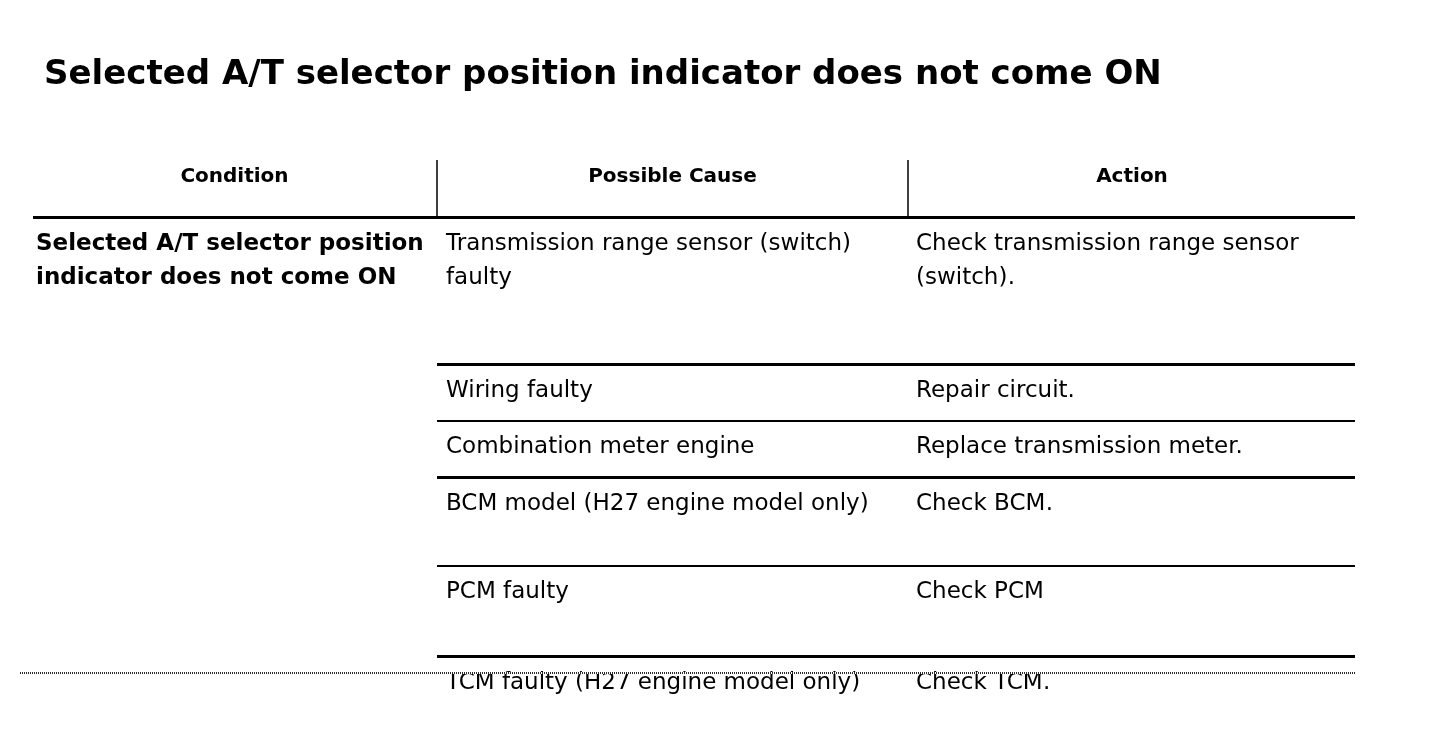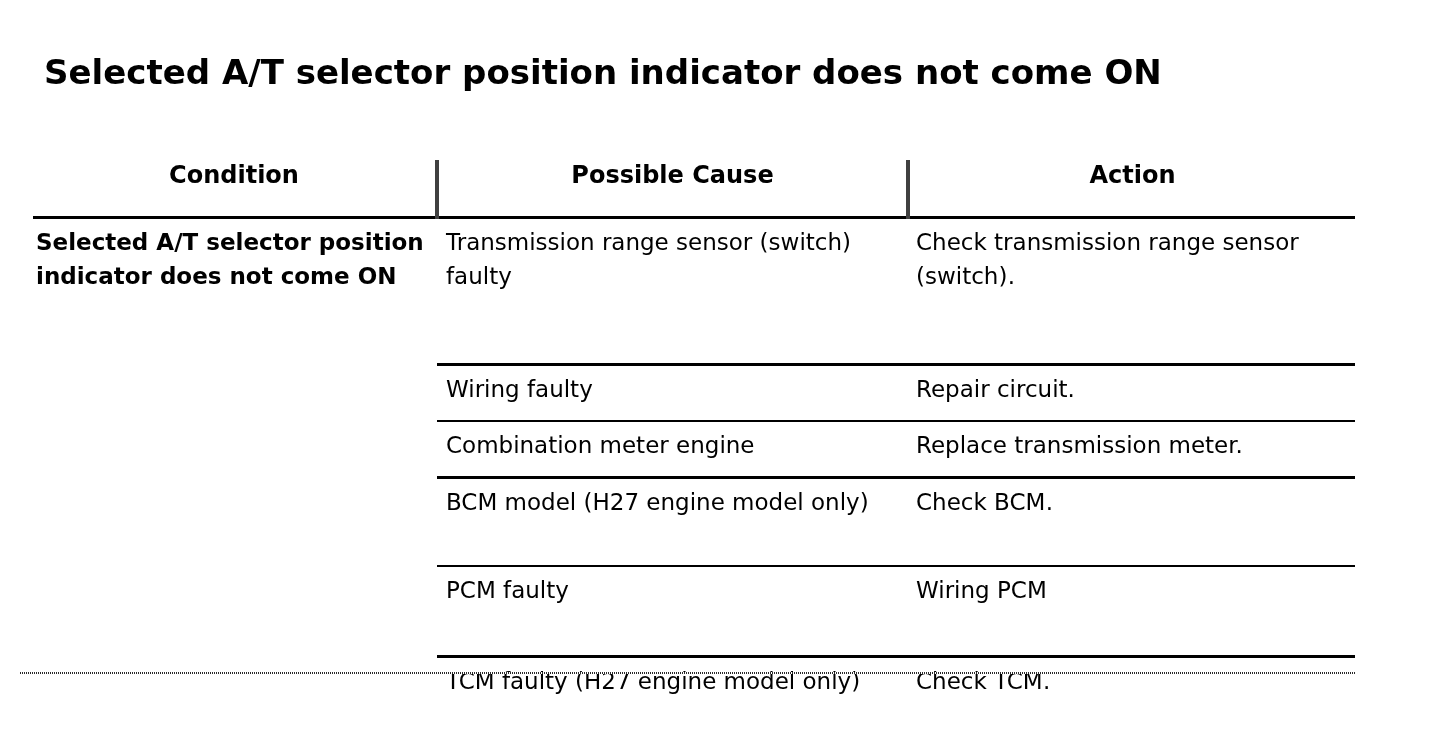--- a/index.html
+++ b/index.html
@@ -51,30 +51,30 @@
   .spec-table th,
   .spec-table td {
     vertical-align: top;
     padding: 0;
     border: 0;
     background: transparent;
   }
 
   
   .spec-table thead th {
-    font-size: 24px;
+    font-size: 20px;
     font-weight: bold;
     text-align: center;
     height: 45px;
     line-height: 30px;
     padding-bottom: 11px;
     border-bottom: 3px solid #000000;
   }
   .spec-table thead th.col-gap {
-    border-left: 4px solid #404040;
+    border-left: 2px solid #404040;
   }
 
   
   .spec-table tbody td {
     font-size: 23px;
     line-height: 34px;
     padding: 6px 6px 10px 8px;
   }
   .spec-table tbody td.cell-condition {
     font-weight: bold;
@@ -179,21 +179,21 @@
       <tr class="r-med rule-thick">
         <td class="cell-cause">BCM model (H27 engine model only)</td>
         <td class="cell-action">
           <span>Check BCM</span><span class="dot-sep">.</span>
         </td>
       </tr>
 
       <tr class="r-pcm rule-thin">
         <td class="cell-cause">PCM faulty</td>
         <td class="cell-action">
-          <span>Wiring PCM</span><span class="dot-sep"></span>
+          <span>Check PCM</span><span class="dot-sep"></span>
         </td>
       </tr>
 
       <tr class="r-tcm rule-thick">
         <td class="cell-cause">TCM faulty (H27 engine model only)</td>
         <td class="cell-action">
           <span>Check TCM</span><span class="dot-sep">.</span>
         </td>
       </tr>
 

